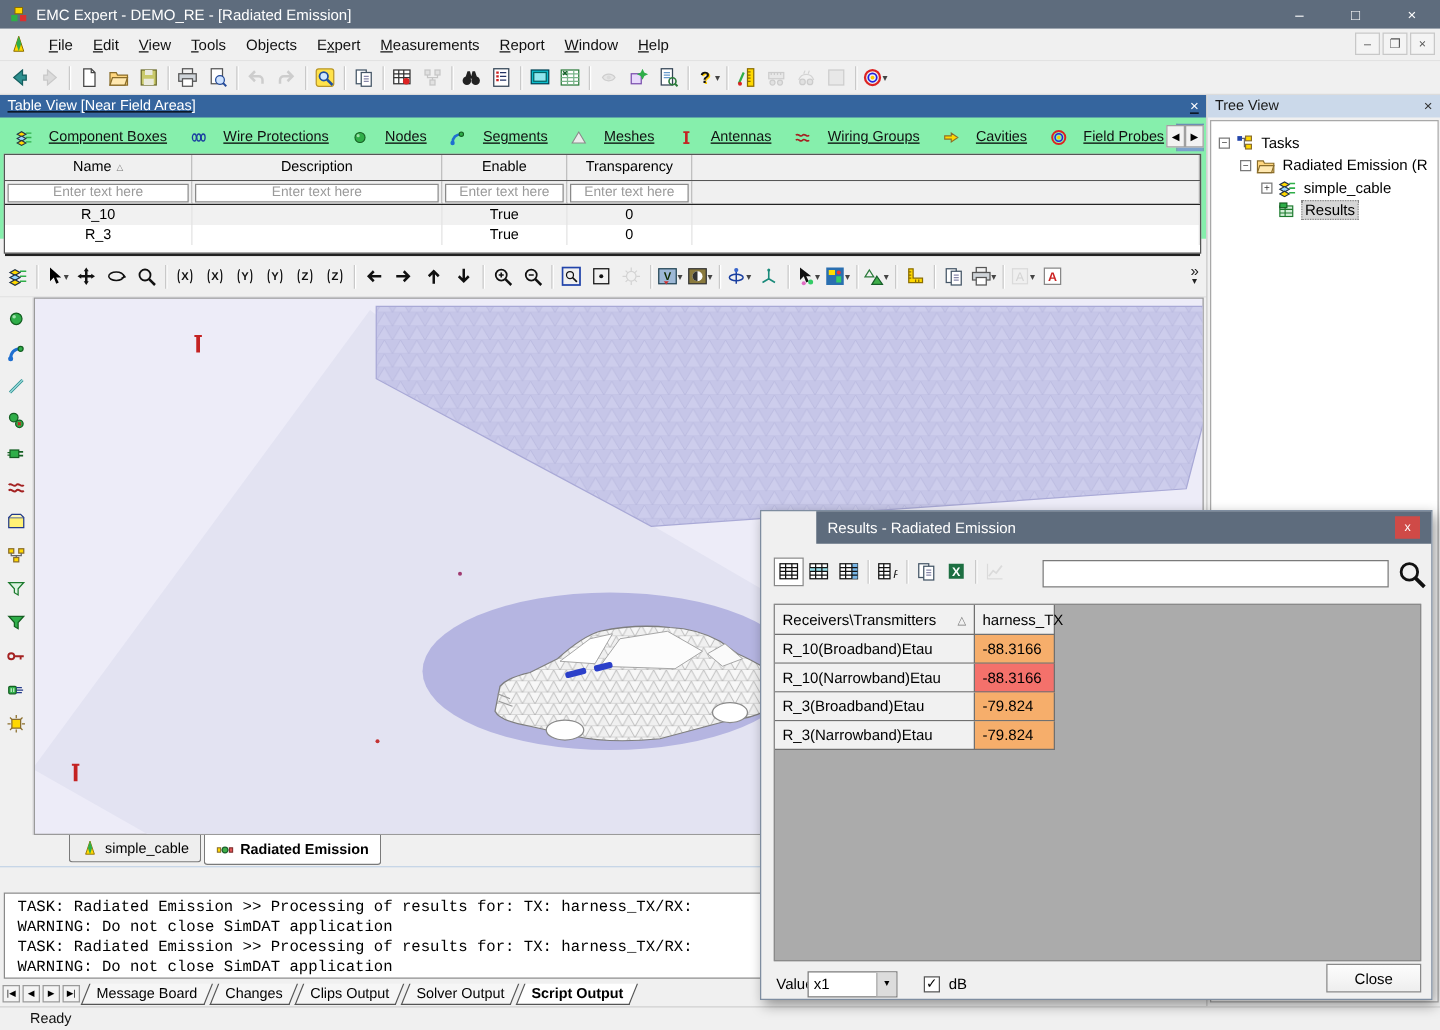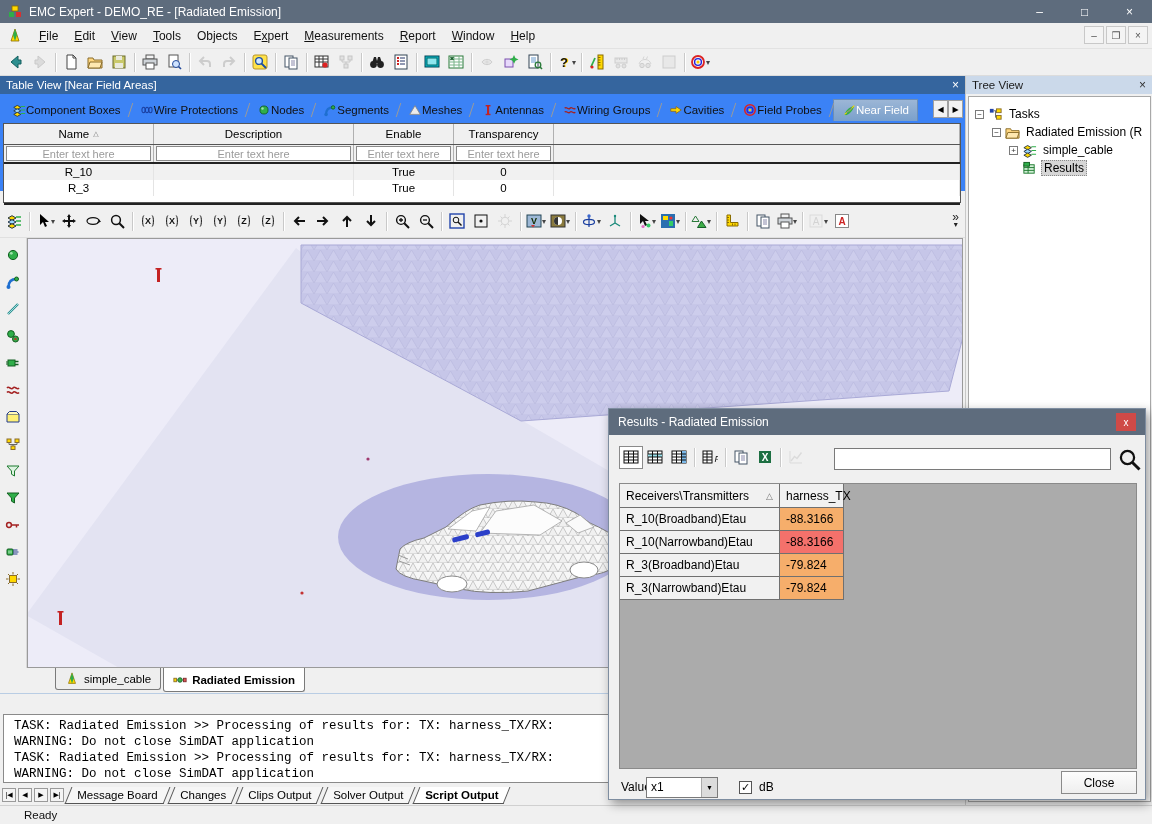--- a/index.html
+++ b/index.html
@@ -22,25 +22,25 @@
   .toolbar { position:absolute; display:flex; align-items:center; background:#f0f0f0; }
   #mainToolbar { left:0; top:49px; width:1152px; height:27px; padding-left:4px; border-bottom:1px solid #dcdcdc; }
   .tbtn { width:24px; height:23px; display:flex; align-items:center; justify-content:center; flex:none; }
   .tbtn svg { width:16px; height:16px; }
   .tbtn.pressed { border:1px solid #8a8a8a; background:#fff; }
   .tbtn.disabled svg { opacity:.4; filter:grayscale(1); }
   .dd { font-size:8px; color:#444; margin-left:0px; flex:none; }
   .tsep { width:1px; height:19px; background:#c9c9c9; box-shadow:1px 0 0 #fff; margin:0 3px; flex:none; }
 
   
-  .tv-panel { position:absolute; left:0; top:76px; width:965px; height:115px; background:#3b82f6; }
+  .tv-panel { position:absolute; left:0; top:76px; width:965px; height:115px; background:#86efac;text-decoration:underline; }
   .cap-blue { height:18px; background:#35659e; color:#fff; display:flex; align-items:center; padding:0 6px; font-size:11.5px; }
   .cap-x { margin-left:auto; font-size:12px; color:#fff; }
   .tv-tabs { height:27px; display:flex; align-items:flex-end; padding:3px 2px 0 4px; position:relative; }
-  .tab { display:flex; align-items:center; gap:0; padding:3px 8px 4px 8px; font-size:11.5px; color:#111; white-space:nowrap; }
+  .tab { display:flex; align-items:center; gap:13px; padding:3px 8px 4px 8px; font-size:11.5px; color:#111; white-space:nowrap; }
   .tab svg { width:14px; height:14px; }
   .tabsep { width:1px; height:14px; background:#9a9a9a; margin:0 1px 4px 1px; transform:skewX(-18deg); }
   .tab.sel { background:linear-gradient(#9cb6d6,#7aa0cb); color:#fff; border:1px solid #6d8db4; border-bottom:none; max-width:88px; overflow:hidden; }
   .tab-scroll { position:absolute; right:2px; bottom:3px; display:flex; }
   .tab-scroll .sbtn { width:15px; height:18px; border:1px solid #a0a0a0; background:#f2f2f2; font-size:8px; display:flex; align-items:center; justify-content:center; }
   .tv-grid { position:absolute; left:3px; top:47px; width:958px; height:80px; background:#fff; border:1px solid #555; }
   .g-row { display:grid; grid-template-columns:150px 200px 100px 100px 1fr; }
   .g-head { height:21px; border-bottom:1px solid #555; }
   .g-head .g-cell { background:#f0f0f0; border-right:1px solid #b0b0b0; display:flex; align-items:center; justify-content:center; gap:4px; font-size:11.5px; }
   .sortg { font-size:7px; color:#777; }
@@ -83,21 +83,21 @@
   .tree-cap { height:18px; background:#cbd9ea; color:#1a1a1a; display:flex; align-items:center; padding:0 6px; font-size:11.5px; }
   .tree-cap .cap-x { color:#333; }
   .tree-body { position:absolute; left:2px; top:20px; width:183px; height:706px; background:#fff; border:1px solid #a8a8a8; overflow:hidden; padding-top:8px; }
   .tree-row { display:flex; align-items:center; height:18px; gap:4px; white-space:nowrap; }
   .tree-row svg { width:15px; height:15px; flex:none; }
   .expander { width:9px; height:9px; border:1px solid #7a7a7a; background:#fff; font-size:8px; line-height:7px; text-align:center; color:#333; flex:none; }
   .tlabel { font-size:12px; color:#000; padding:0 2px; }
   .tlabel.sel { background:#d6d6d6; border:1px dotted #8a8a8a; }
 
   
-  .dialog { position:absolute; left:608px; top:408px; width:538px; height:392px; background:#f0f0f0; border:1px solid #7e8da0; box-shadow:3px 4px 10px rgba(0,0,0,.4); }
+  .dialog { position:absolute; left:608px; top:408px; width:538px; height:392px; background:#f0f0f0; border:1px solid #7e8da0; box-shadow:3px 4px 10px rgba(0,0,0,.4);padding-left:44px; }
   .dlg-title { height:26px; background:#5e6c7d; color:#fff; display:flex; align-items:center; padding:0 9px; font-size:12px; }
   .dlg-close { margin-left:auto; width:20px; height:18px; background:#cf4a47; color:#fff; font-size:10px; display:flex; align-items:center; justify-content:center; }
   .dlg-toolbar { position:absolute; left:10px; top:34px; width:518px; height:28px; display:flex; align-items:center; }
   .dlg-search { position:absolute; left:225px; top:39px; width:277px; height:22px; border:1px solid #7a7a7a; background:#fff; font-family:inherit; font-size:12px; padding:0 4px; }
   .dlg-searchbtn { position:absolute; left:508px; top:38px; width:24px; height:24px; display:flex; align-items:center; justify-content:center; }
   .res-area { position:absolute; left:10px; top:74px; width:518px; height:286px; background:#ababab; border:1px solid #8a8a8a; }
   .res-table { display:grid; grid-template-columns:160px 64px; }
   .res-cell { border-right:1px solid #707070; border-bottom:1px solid #707070; display:flex; align-items:center; padding:0 6px; font-size:12px; height:23px; background:#f1f1f1;text-align:center; }
   .res-cell.hd { height:24px; }
   .res-cell .sortg { margin-left:auto; font-size:9px; }

